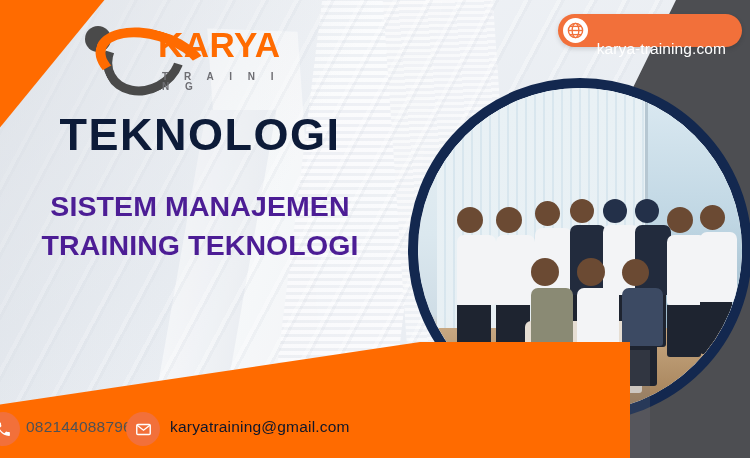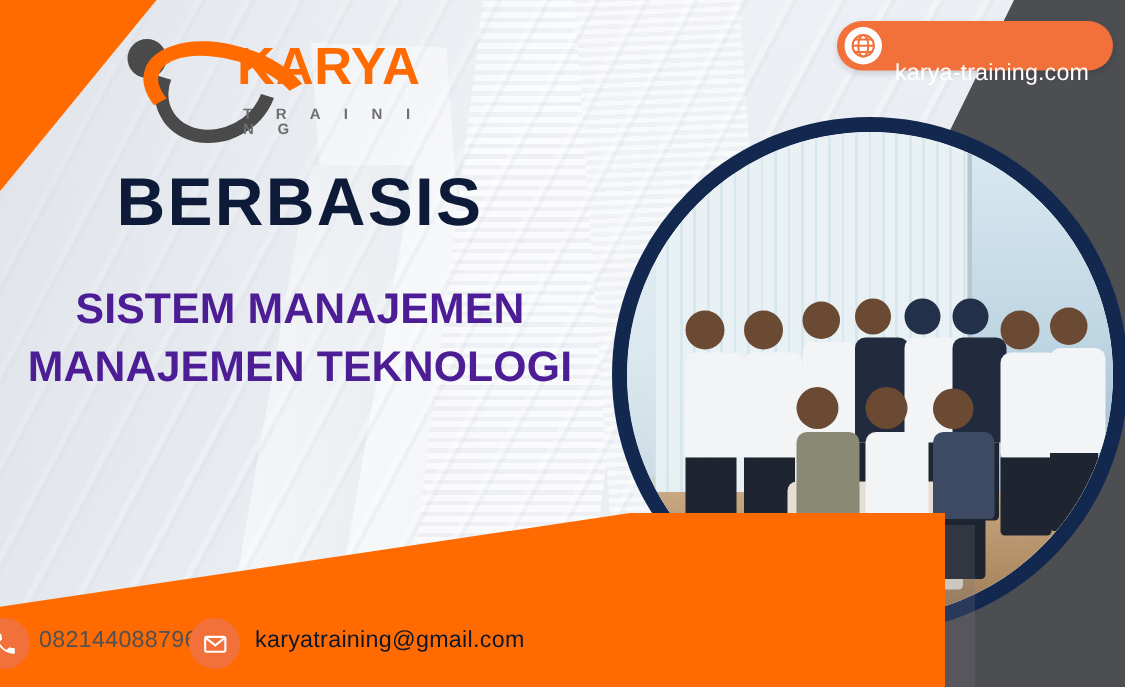--- a/index.html
+++ b/index.html
@@ -486,23 +486,23 @@
         <ellipse cx="12" cy="12" rx="4.2" ry="9"></ellipse>
         <line x1="3" y1="12" x2="21" y2="12"></line>
         <line x1="4.6" y1="6.8" x2="19.4" y2="6.8"></line>
         <line x1="4.6" y1="17.2" x2="19.4" y2="17.2"></line>
       </svg>
     </span>
     <span class="site-url">karya-training.com</span>
   </div>
 
   <div class="headline">
-    <div class="h-training">BERBASIS</div>
+    <div class="h-training">TEKNOLOGI</div>
     <div class="h-sub">SISTEM MANAJEMEN</div>
-    <div class="h-sub">MANAJEMEN TEKNOLOGI</div>
+    <div class="h-sub">TRAINING TEKNOLOGI</div>
   </div>
 
   <div class="contact-phone-icon">
     <svg width="17" height="17" viewBox="0 0 24 24" fill="#ffffff">
       <path d="M6.6 10.8c1.4 2.8 3.8 5.2 6.6 6.6l2.2-2.2c.3-.3.7-.4 1-.2 1.2.4 2.4.6 3.6.6.6 0 1 .4 1 1V20c0 .6-.4 1-1 1C11.1 21 3 12.9 3 3c0-.6.4-1 1-1h3.4c.6 0 1 .4 1 1 0 1.3.2 2.5.6 3.6.1.3 0 .7-.2 1l-2.2 2.2z"></path>
     </svg>
   </div>
   <div class="contact-phone-text">082144088796</div>
 
   <div class="contact-mail-icon">

